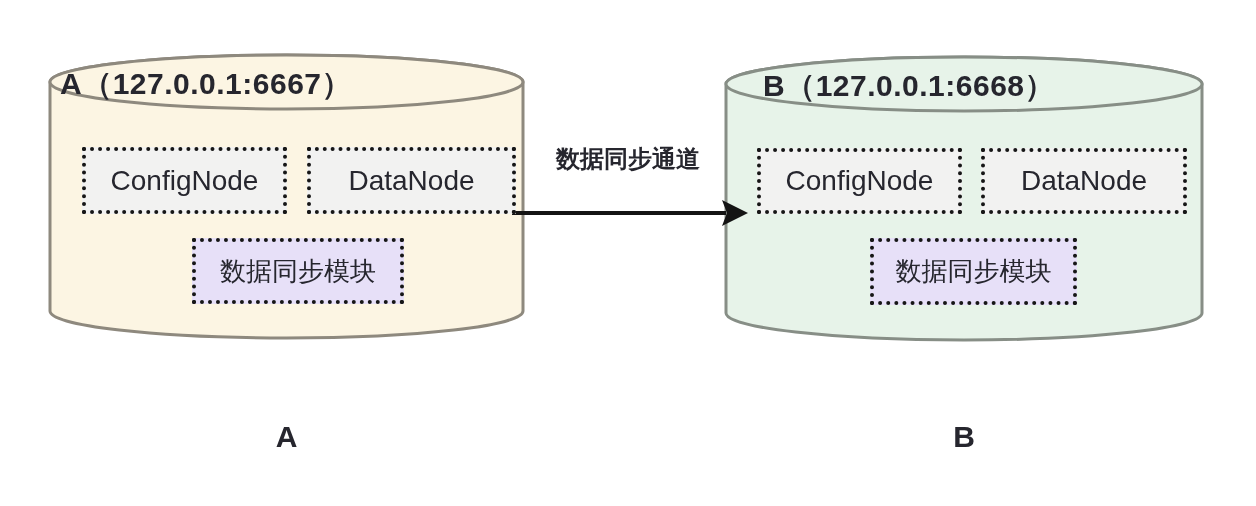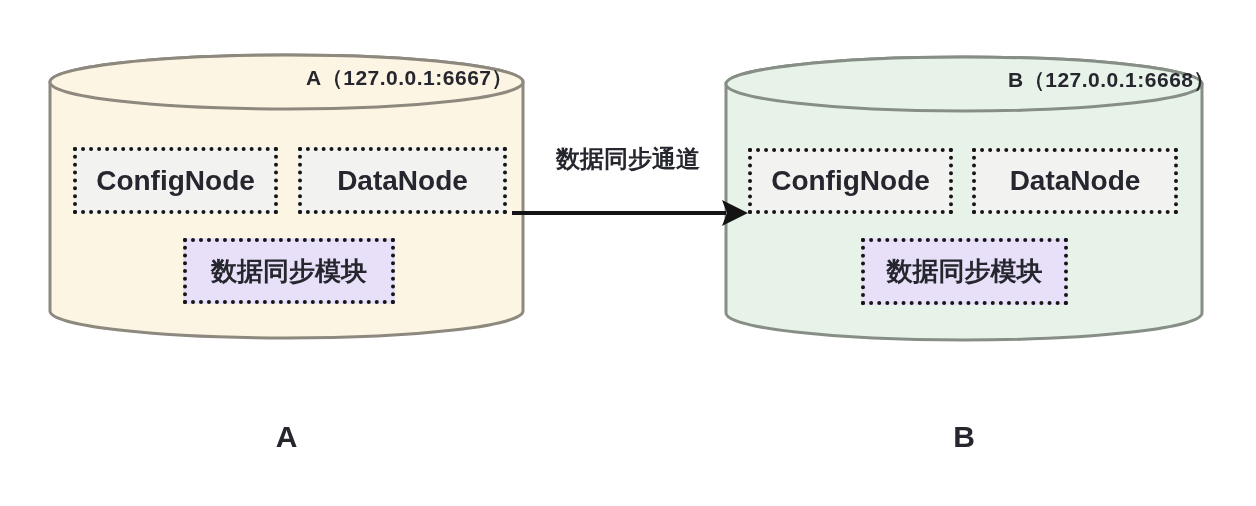--- a/index.html
+++ b/index.html
@@ -6,30 +6,31 @@
   .canvas{
     position:relative;
     width:1256px;height:506px;
     background:#ffffff;
     font-family:"Liberation Sans","DejaVu Sans",sans-serif;
     overflow:hidden;
   }
   .layer{position:absolute;left:0;top:0;}
   .abs{position:absolute;box-sizing:border-box;}
   .cyl-title{
-    text-align:right;
-    font-size:21px;font-weight:bold;
+    text-align:left;
+    font-size:30px;font-weight:bold;
     letter-spacing:0.5px;
     white-space:nowrap;
   }
   .node-box{
     display:flex;align-items:center;justify-content:center;
     border:4px dotted #161616;
-    font-size:28px;font-weight:bold;
+    font-size:28px;font-weight:normal;
     white-space:nowrap;
+    margin-left:9px;
   }
   .channel-label{
     text-align:center;
     font-size:24px;font-weight:bold;
     white-space:nowrap;
   }
   .caption{
     text-align:center;
     font-size:30px;font-weight:bold;
   }

